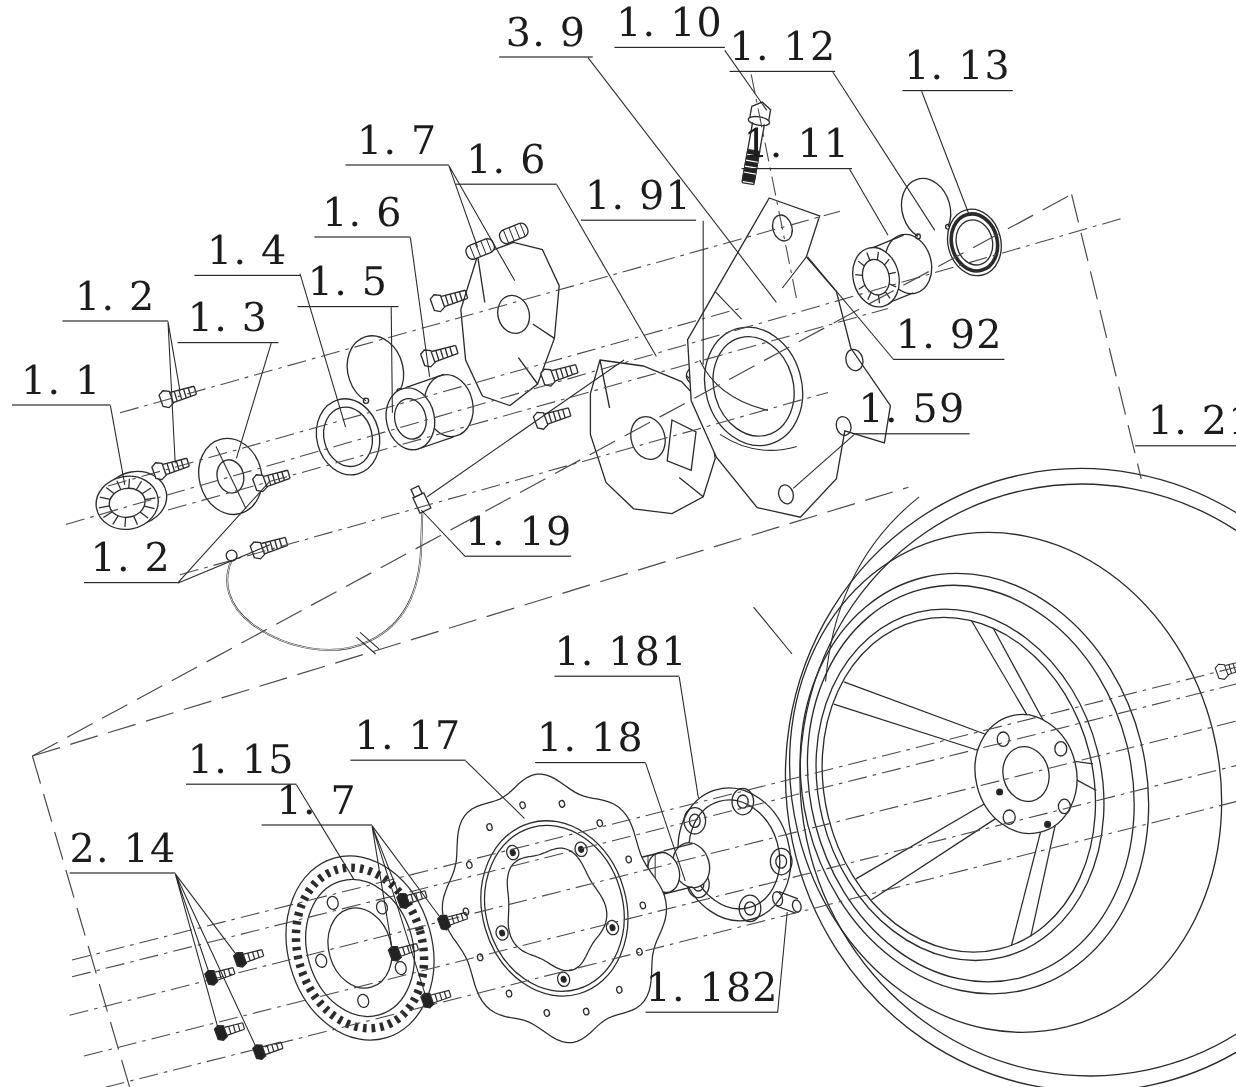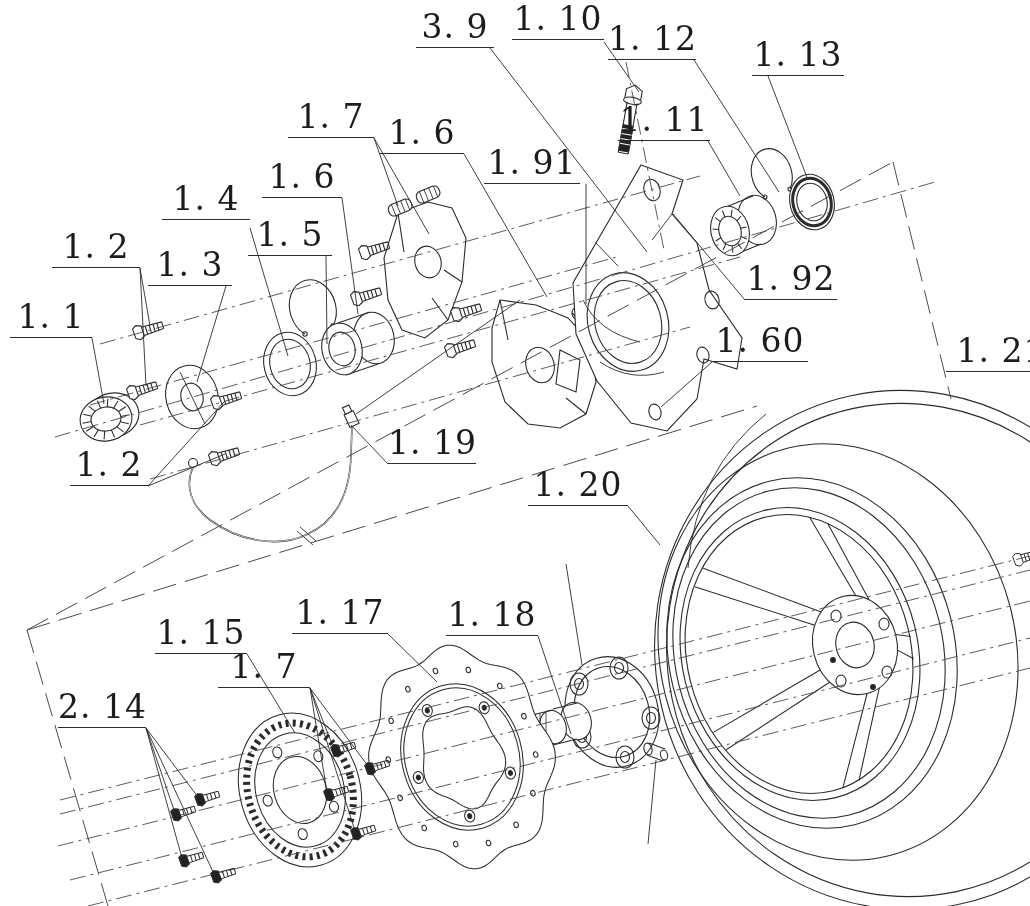--- a/index.html
+++ b/index.html
@@ -339,36 +339,37 @@
     <path d="M 247,654 L 295,733"></path>
     <path d="M 310,688 L 334,749 M 310,688 L 368,766 M 310,688 L 327,792 M 310,688 L 355,831"></path>
     <path d="M 146,728 L 174,810 M 146,728 L 198,797 M 146,728 L 182,858 M 146,728 L 214,874"></path>
     <path d="M 648,844 L 656,760"></path>
   </g>
 </svg>
 
 <div class="lbl" style="left:10px;top:300px;width:82px">1. 1</div>
 <div class="lbl" style="left:52px;top:230px;width:88px">1. 2</div>
 <div class="lbl" style="left:148px;top:248px;width:84px">1. 3</div>
-<div class="lbl" style="left:162px;top:182px;width:88px">1. 4</div>
+<div class="lbl" style="left:162px;top:192px;width:88px">1. 4</div>
 <div class="lbl" style="left:248px;top:218px;width:84px">1. 5</div>
 <div class="lbl" style="left:262px;top:160px;width:80px">1. 6</div>
 <div class="lbl" style="left:288px;top:100px;width:86px">1. 7</div>
 <div class="lbl" style="left:380px;top:116px;width:84px">1. 6</div>
 <div class="lbl" style="left:416px;top:10px;width:78px">3. 9</div>
 <div class="lbl" style="left:512px;top:2px;width:92px">1. 10</div>
 <div class="lbl" style="left:484px;top:146px;width:96px">1. 91</div>
 <div class="lbl" style="left:618px;top:103px;width:92px">1. 11</div>
 <div class="lbl" style="left:608px;top:22px;width:88px">1. 12</div>
 <div class="lbl" style="left:752px;top:38px;width:92px">1. 13</div>
 <div class="lbl" style="left:745px;top:262px;width:92px">1. 92</div>
-<div class="lbl" style="left:712px;top:324px;width:96px">1. 60</div>
+<div class="lbl" style="left:712px;top:324px;width:96px">1. 59</div>
 <div class="lbl" style="left:70px;top:448px;width:78px">1. 2</div>
 <div class="lbl" style="left:388px;top:426px;width:88px">1. 19</div>
 <div class="lbl" style="left:946px;top:334px;width:110px">1. 21</div>
-<div class="lbl" style="left:528px;top:468px;width:100px">1. 20</div>
+<div class="lbl" style="left:462px;top:526px;width:104px">1. 181</div>
 <div class="lbl" style="left:292px;top:596px;width:96px">1. 17</div>
 <div class="lbl" style="left:446px;top:598px;width:92px">1. 18</div>
 <div class="lbl" style="left:155px;top:616px;width:92px">1. 15</div>
 <div class="lbl" style="left:218px;top:650px;width:92px">1. 7</div>
 <div class="lbl" style="left:58px;top:690px;width:88px">2. 14</div>
+<div class="lbl" style="left:538px;top:806px;width:110px">1. 182</div>
 
 </div>
 
 </body></html>

